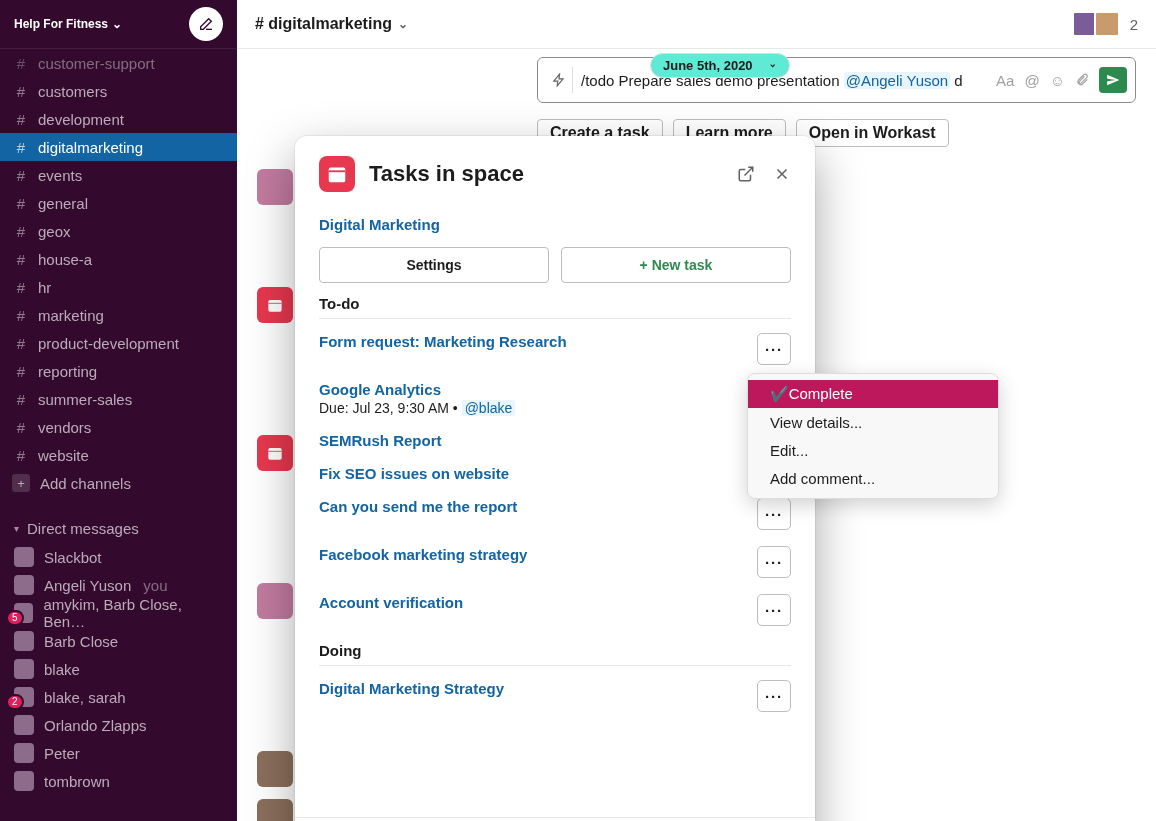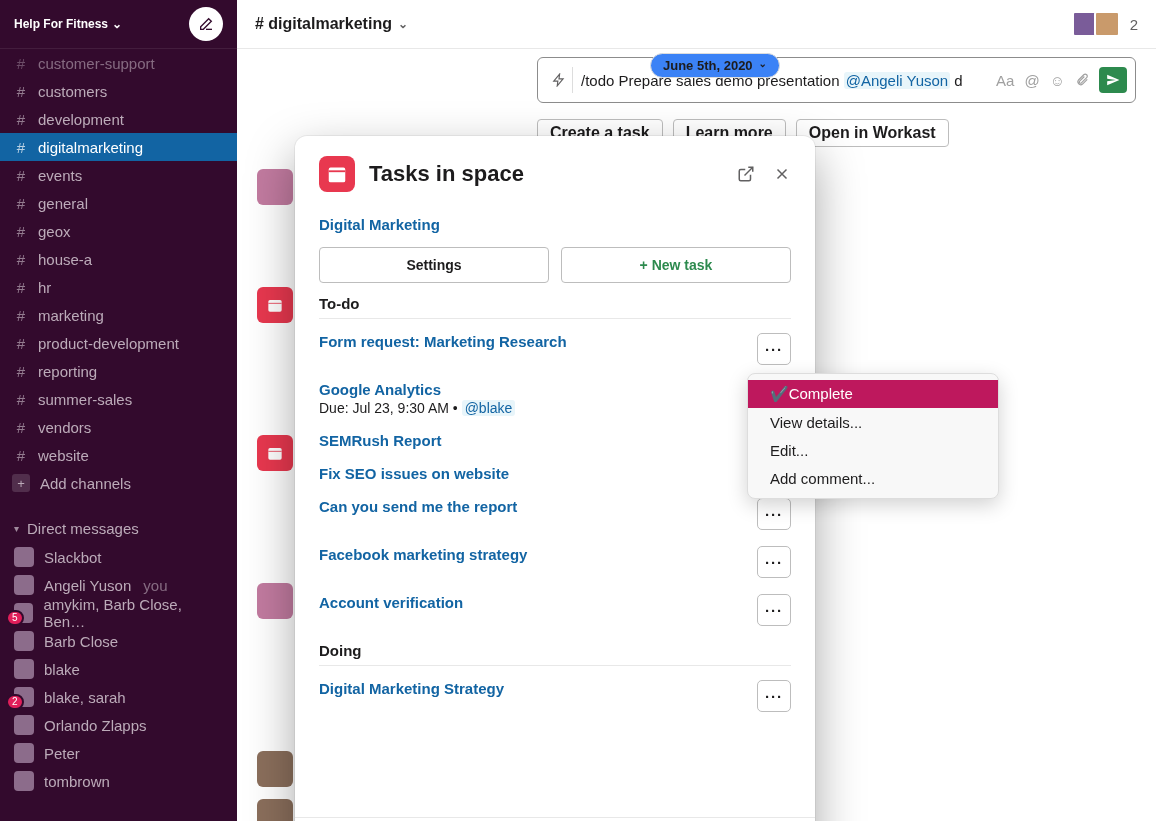--- a/index.html
+++ b/index.html
@@ -29,21 +29,21 @@
   .hdr-av{width:22px;height:22px;border-radius:3px;background:#bfa68c;display:inline-block;border:2px solid #fff;}
   .content{flex:1;overflow:auto;padding:0 0 10px 0;}
   .msg{display:flex;gap:12px;padding:6px 20px;}
   .msg .av{width:36px;height:36px;border-radius:6px;background:#c27ba0;}
   .msg .av.workast{background:#e8384f;display:flex;align-items:center;justify-content:center;color:#fff;}
   .composer-box{margin:8px 20px 10px 300px;border:1px solid #8c8c8c;border-radius:6px;display:flex;align-items:center;height:44px;padding:0 8px;gap:8px;max-width:600px;}
   .lightning{width:26px;height:26px;border-right:1px solid #ddd;display:flex;align-items:center;justify-content:center;color:#616061;}
   .mention{color:#1264a3;background:#e8f5fa;border-radius:3px;padding:0 2px;}
   .composer-icons{margin-left:auto;display:flex;gap:10px;color:#a0a0a0;align-items:center;}
   .send{width:28px;height:26px;background:#2d8a4e;border-radius:4px;display:flex;align-items:center;justify-content:center;color:#fff;}
-  .date-chip{position:absolute;left:650px;top:53px;border:1px solid #ddd;background:#3b82f6;border-radius:18px;padding:4px 12px;font-weight:700;font-size:13px;display:flex;align-items:flex-start;gap:6px;}
+  .date-chip{position:absolute;left:650px;top:53px;border:1px solid #ddd;background:#5eead4;border-radius:18px;padding:4px 12px;font-weight:700;font-size:13px;display:flex;align-items:flex-start;gap:16px;}
   .pill-row{margin:16px 20px 16px 300px;display:flex;gap:10px;}
   .pill{border:1px solid #bdbdbd;background:#fff;border-radius:4px;padding:4px 12px;font-weight:600;font-size:16px;cursor:pointer;}
   
   .modal-backdrop{position:absolute;inset:0;pointer-events:none;}
   .modal{position:absolute;left:295px;top:136px;width:520px;height:748px;background:#fff;border-radius:12px;box-shadow:0 0 0 1px rgba(0,0,0,.06),0 18px 48px rgba(0,0,0,.35);display:flex;flex-direction:column;pointer-events:auto;}
   .m-head{display:flex;align-items:center;gap:14px;padding:20px 24px 8px;}
   .m-logo{width:36px;height:36px;border-radius:8px;background:#e8384f;display:flex;align-items:center;justify-content:center;color:#fff;}
   .m-title{font-weight:800;font-size:22px;}
   .m-actions{margin-left:auto;display:flex;gap:18px;color:#616061;}
   .m-body{flex:1;overflow:auto;padding:8px 24px 0;}

